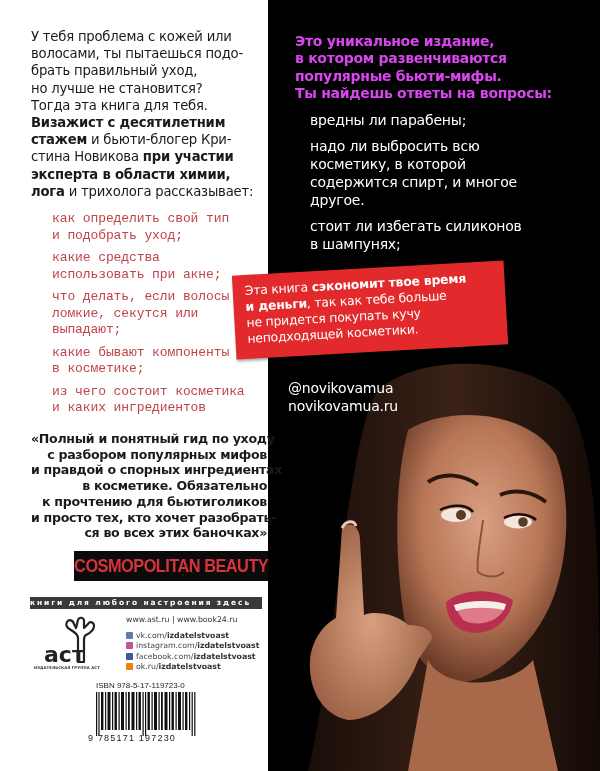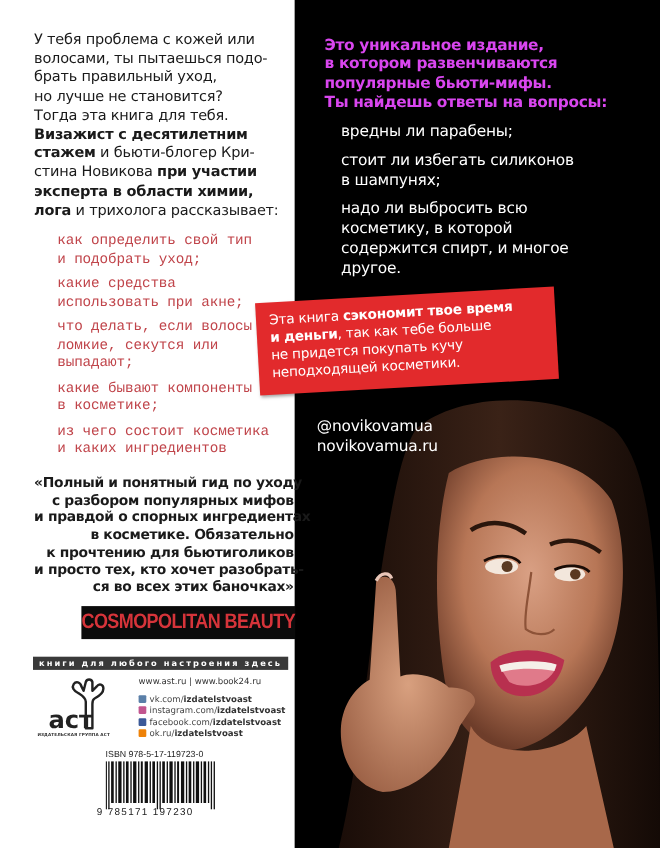--- a/index.html
+++ b/index.html
@@ -43,21 +43,21 @@
     background: #0b0b0b; color: #d6343a;
     font-family: "Liberation Sans", sans-serif; font-weight: bold;
     font-size: 19px; line-height: 30px; text-align: center;
     letter-spacing: -0.6px; transform: scaleX(0.86); transform-origin: left center;
     width: 226px;
   }
 
   .slogan-bar {
     position: absolute; left: 30px; top: 597px; width: 232px; height: 12px;
     background: #3a3a3a; color: #ffffff; font-size: 7.5px; line-height: 12px;
-    font-weight: bold; text-align: center; letter-spacing: 1.9px;
+    font-weight: bold; letter-spacing: 1.9px;
   }
 
   .publisher-logo {
     position: absolute; left: 38px; top: 616px; width: 70px; height: 60px;
   }
   .publisher-caption {
     position: absolute; left: 34px; top: 665px; width: 80px;
     font-size: 3.8px; color: #333; letter-spacing: 0.1px; white-space: nowrap;
     font-weight: bold;
   }
@@ -304,28 +304,28 @@
   <span class="line">в котором развенчиваются</span>
   <span class="line">популярные бьюти-мифы.</span>
   <span class="line">Ты найдешь ответы на вопросы:</span>
 </div>
 
 <div class="questions">
   <div class="item">
     <span class="line">вредны ли парабены;</span>
   </div>
   <div class="item">
-    <span class="line">стоит ли избегать силиконов</span>
-    <span class="line">в шампунях;</span>
-  </div>
-  <div class="item">
     <span class="line">надо ли выбросить всю</span>
     <span class="line">косметику, в которой</span>
     <span class="line">содержится спирт, и многое</span>
     <span class="line">другое.</span>
+  </div>
+  <div class="item">
+    <span class="line">стоит ли избегать силиконов</span>
+    <span class="line">в шампунях;</span>
   </div>
 </div>
 
 <div class="red-banner">
   <div class="text">
     <span class="line"><span>Эта книга </span><span class="b">сэкономит твое время</span></span>
     <span class="line"><span class="b">и деньги</span><span>, так как тебе больше</span></span>
     <span class="line"><span>не придется покупать кучу</span></span>
     <span class="line"><span>неподходящей косметики.</span></span>
   </div>

